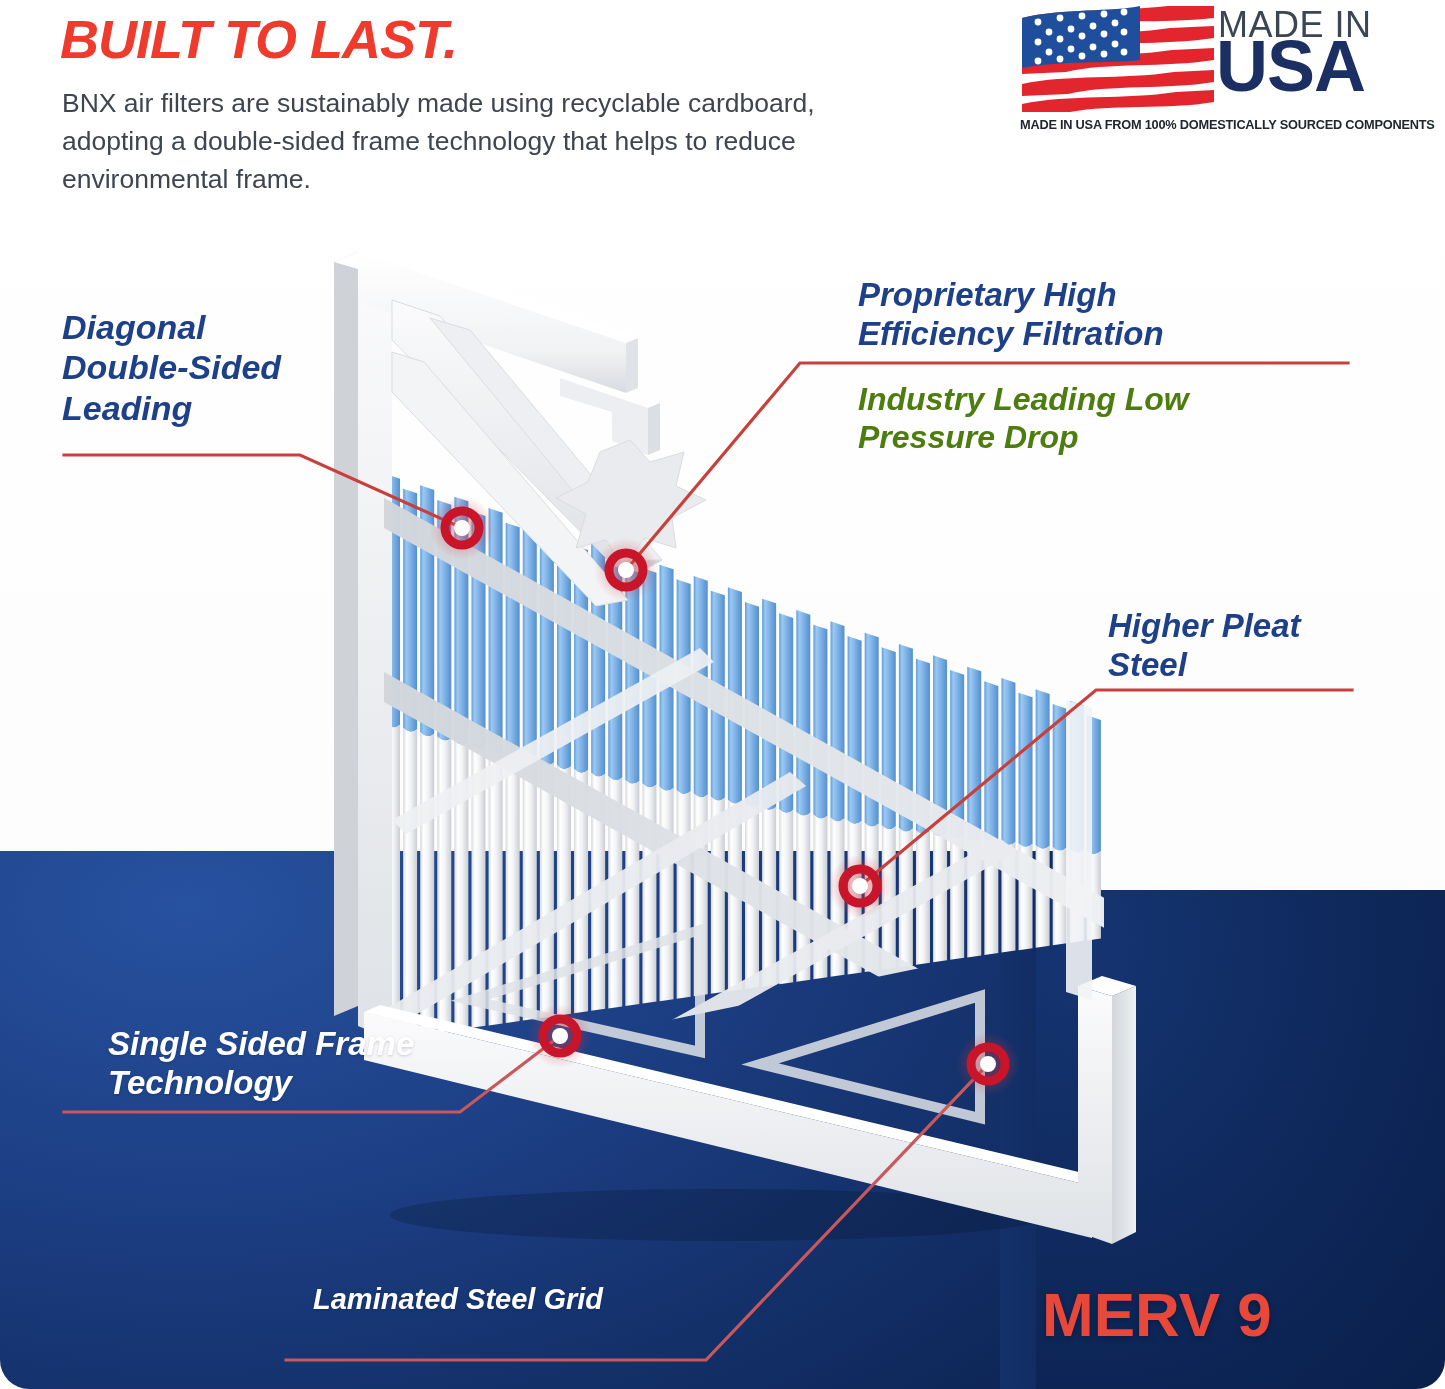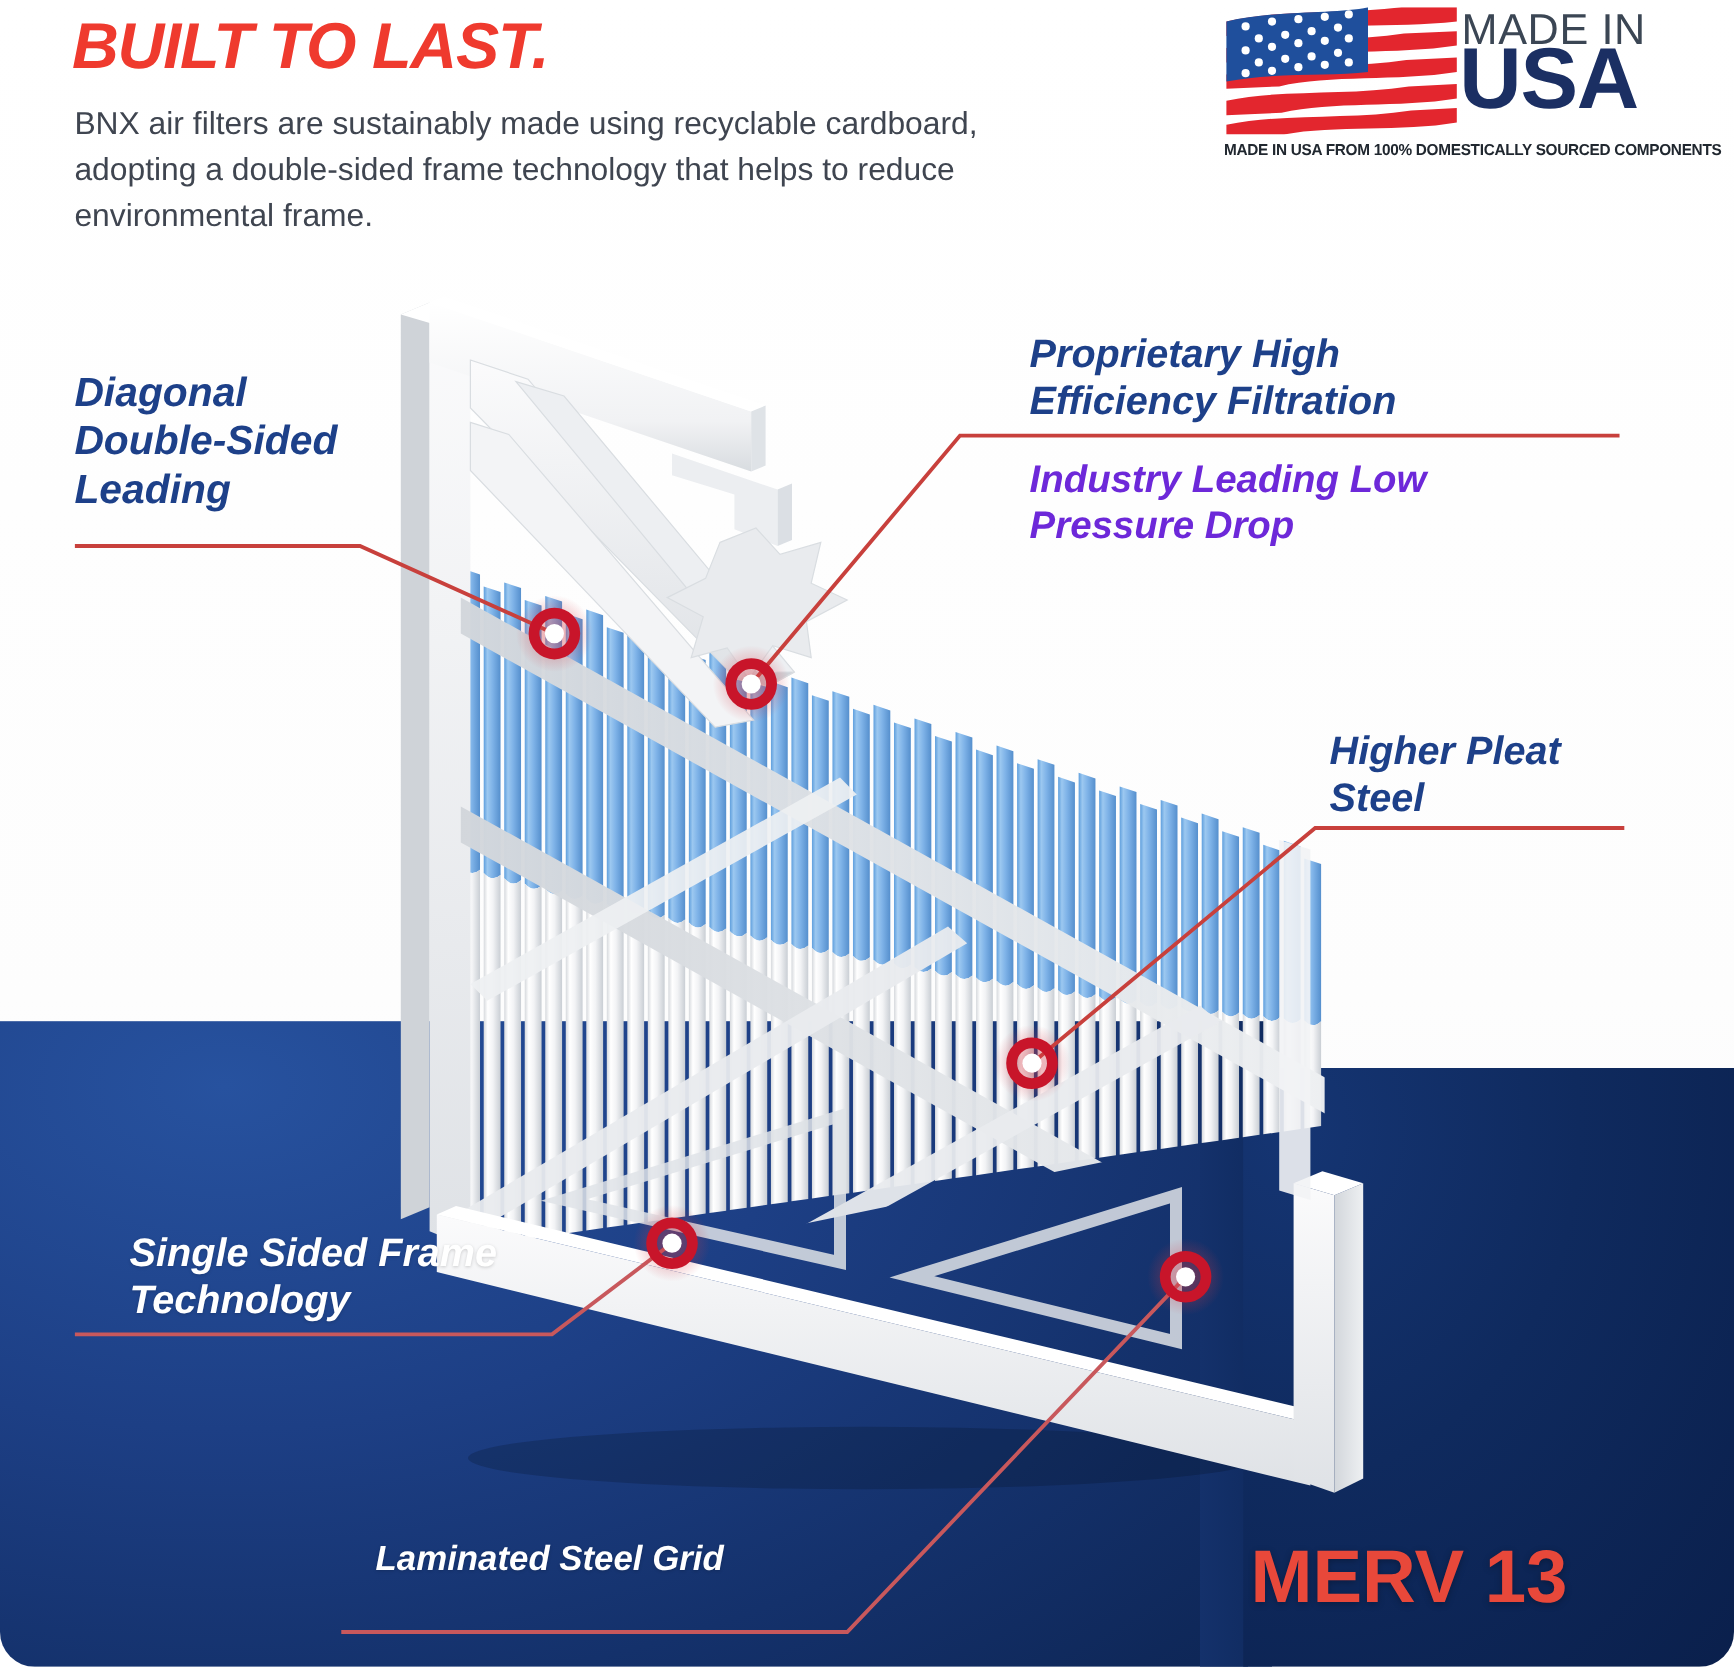--- a/index.html
+++ b/index.html
@@ -36,21 +36,21 @@
     color:#3b4654;font-weight:400;letter-spacing:.5px;}
   #usa-usa{position:absolute;left:206px;top:28px;font-size:72px;line-height:.95;
     color:#1b2f63;font-weight:bold;letter-spacing:-1px;}
   #usa-tagline{position:absolute;left:10px;top:113px;width:412px;text-align:center;
     font-size:13.2px;font-weight:bold;color:#20272f;letter-spacing:-.25px;
     transform:scaleX(.97);transform-origin:left center;white-space:nowrap;}
 
   
   .callout-title{position:absolute;font-weight:bold;font-style:italic;}
   .navy-t{color:#1d4089;}
-  .red-t{color:#6d28d9;}
+  .red-t{color:#4d7c0f;}
   .white-t{color:#ffffff;margin-left:46px;}
 
   #co-dsd{left:62px;top:307px;font-size:34px;line-height:1.19;}
   #co-phe{left:858px;top:276px;font-size:33px;line-height:1.17;}
   #co-ill{left:858px;top:381px;font-size:32px;line-height:1.18;}
   #co-hpc{left:1108px;top:607px;font-size:33px;line-height:1.17;}
   #co-ssf{left:62px;top:1025px;font-size:33px;line-height:1.17;
     text-shadow:0 1px 3px rgba(0,0,0,.18);}
   #co-lsg{left:267px;top:1283px;font-size:29px;line-height:1.17;
     text-shadow:0 1px 3px rgba(0,0,0,.18);}
@@ -369,14 +369,14 @@
       <span style="display:block">Steel</span>
     </div>
   <div class="callout-title white-t" id="co-ssf">
       <span style="display:block">Single Sided Frame</span>
       <span style="display:block">Technology</span>
     </div>
   <div class="callout-title white-t" id="co-lsg">
       <span style="display:block">Laminated Steel Grid</span>
     </div>
 
-  <div id="merv">MERV 13</div>
+  <div id="merv">MERV 9</div>
 </div>
 
 </body></html>

